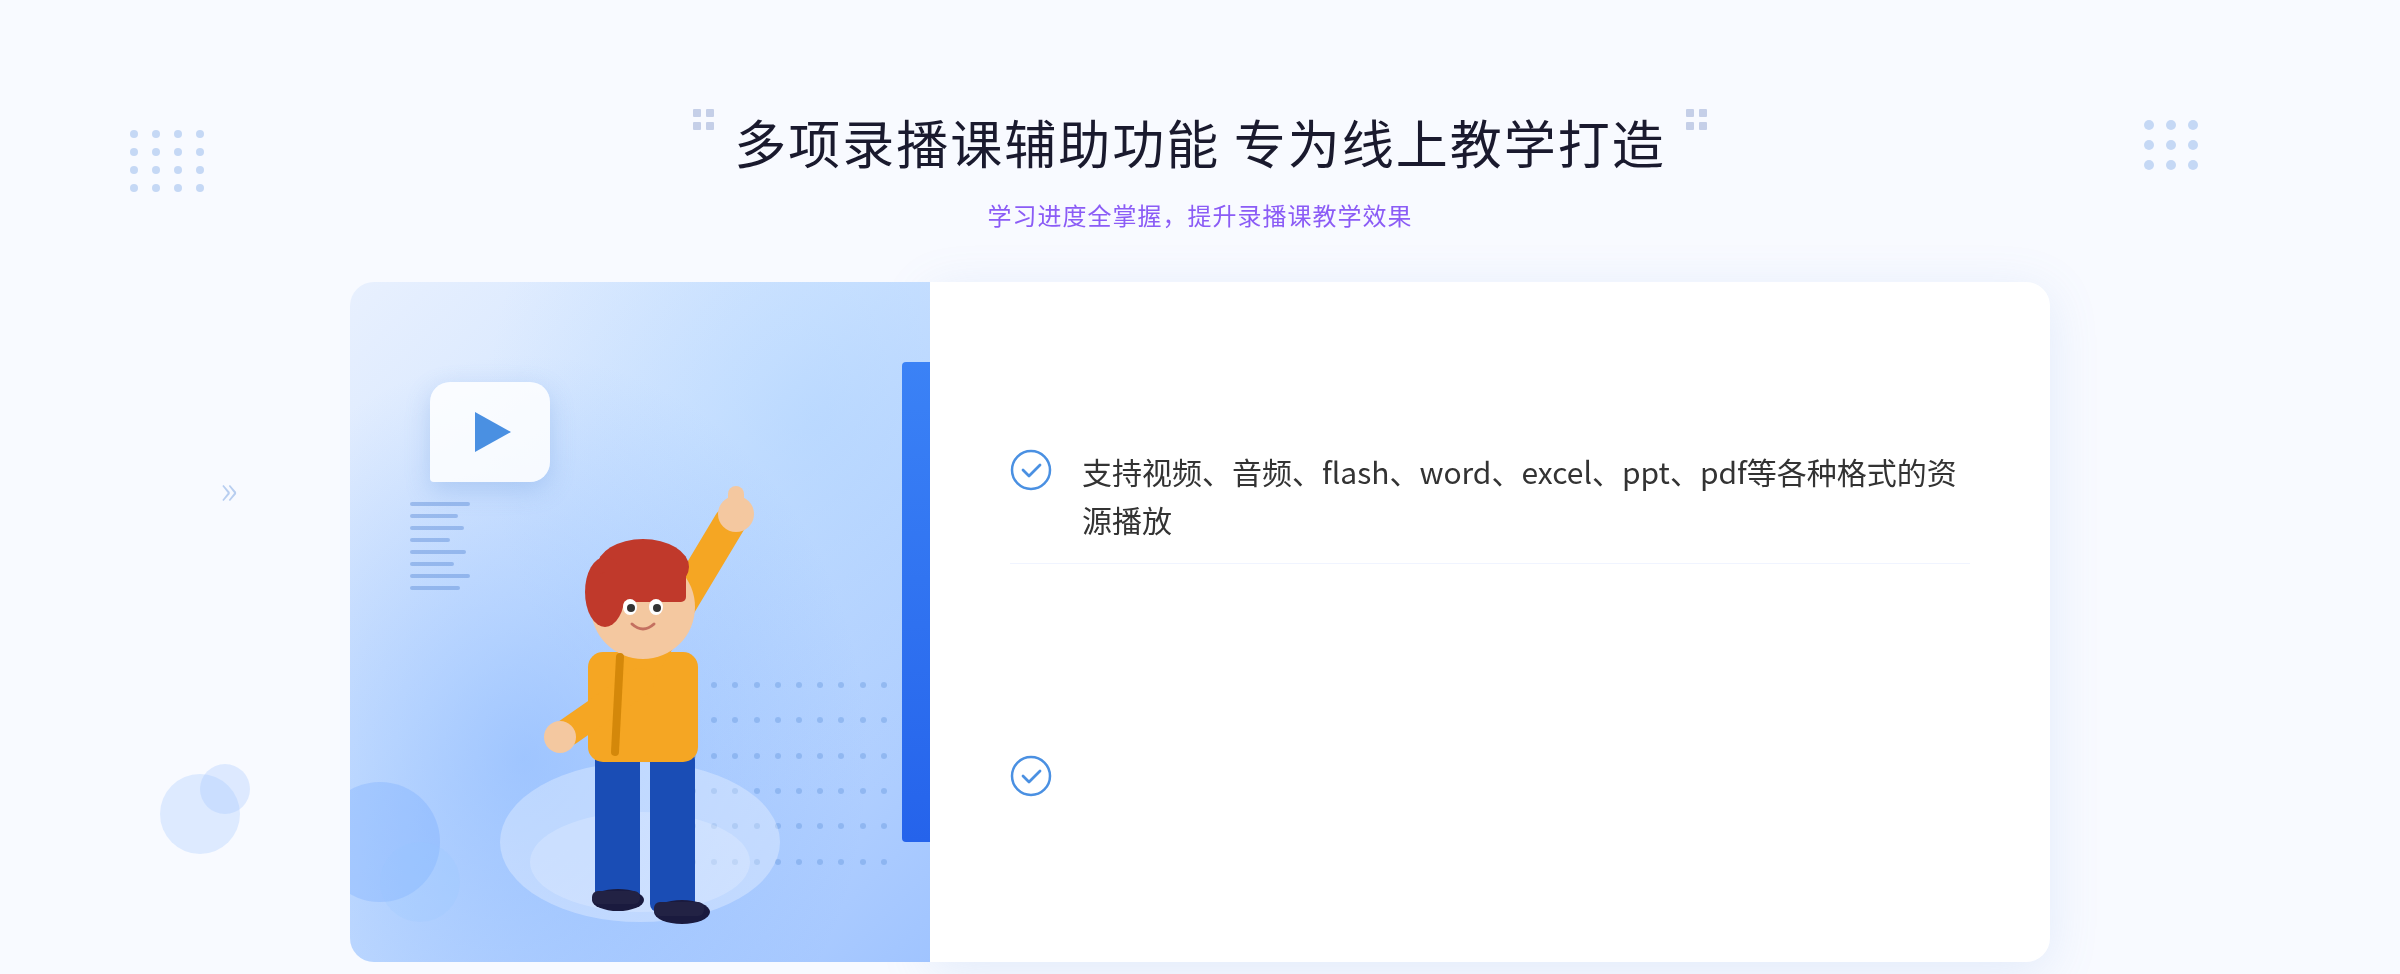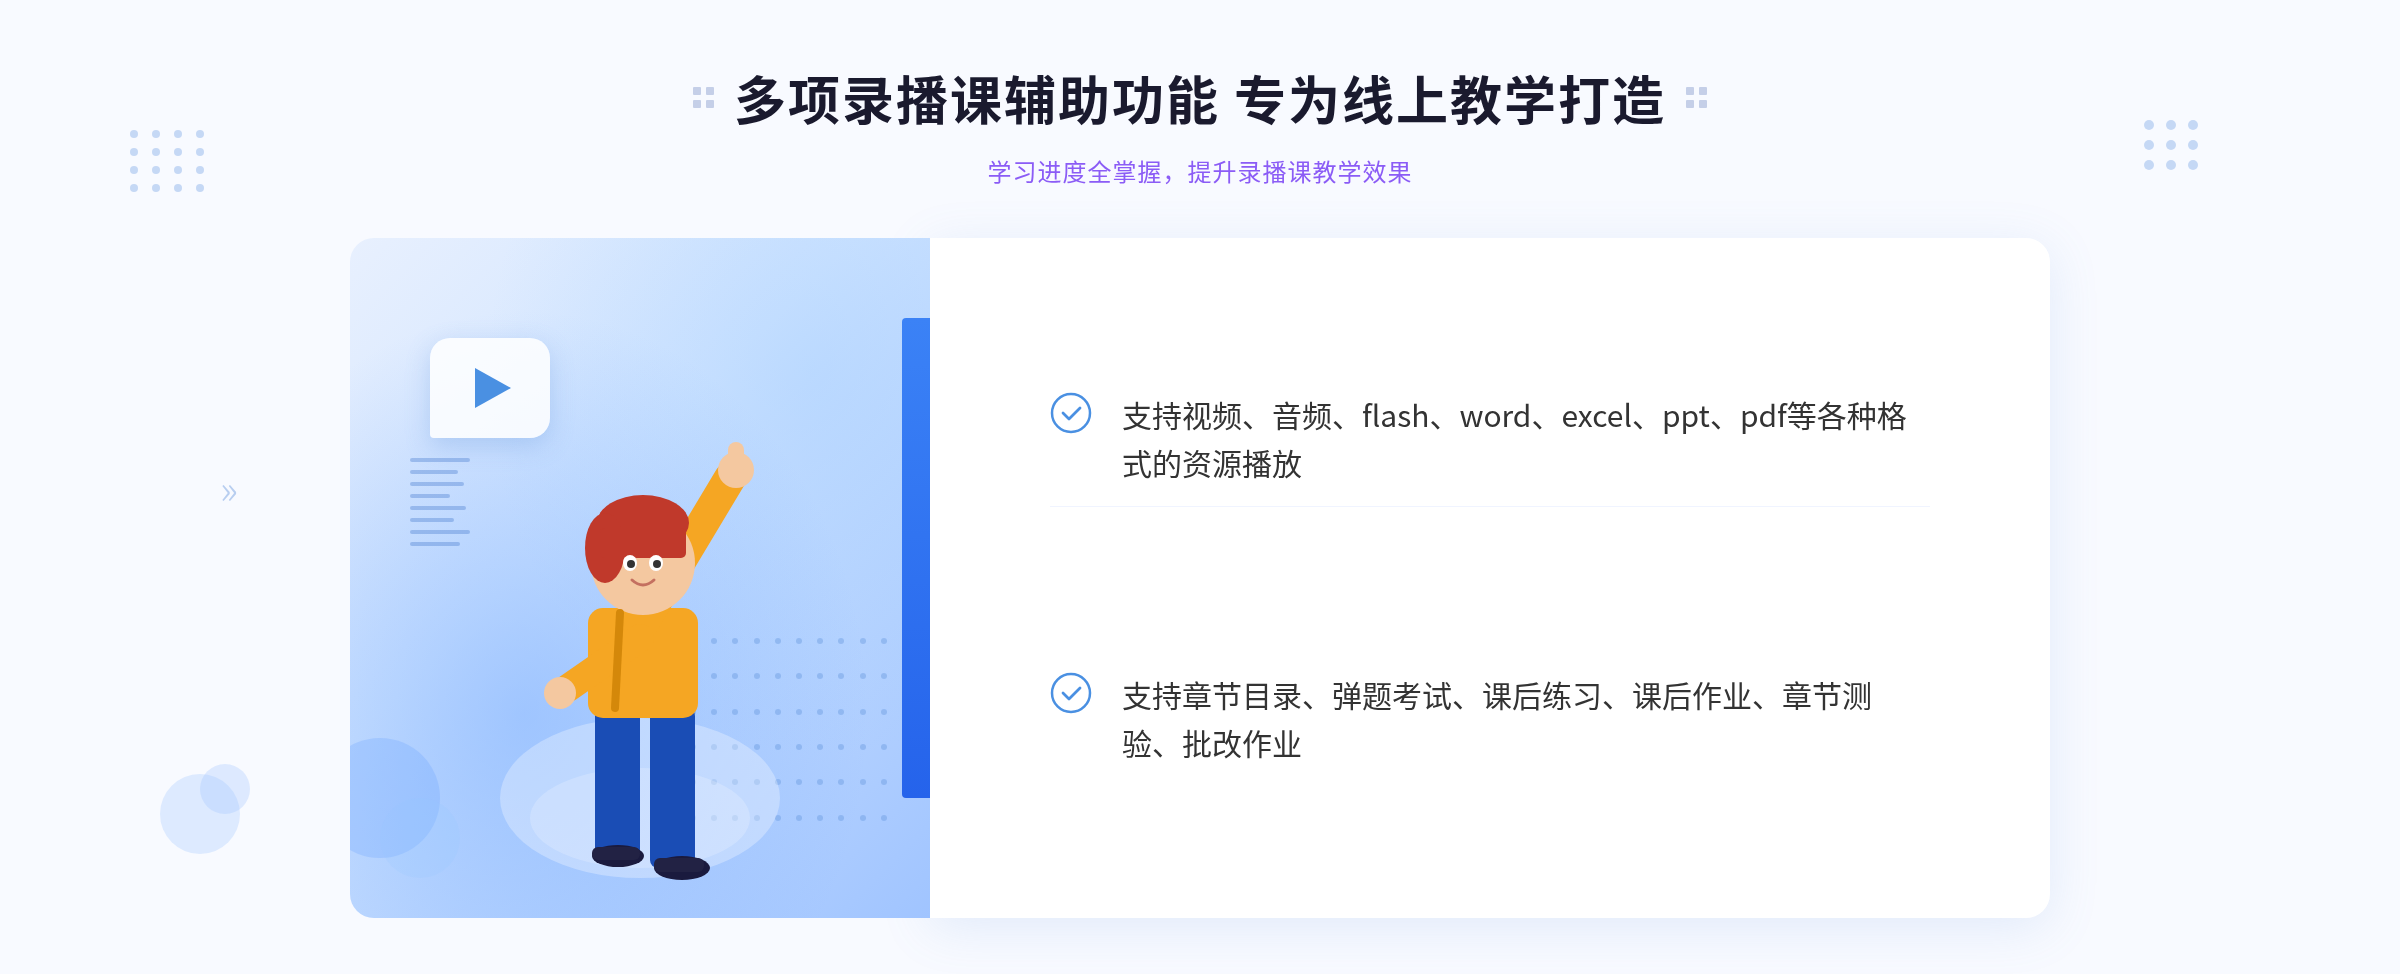--- a/index.html
+++ b/index.html
@@ -53,23 +53,24 @@
 
     .title-dot-grid {
       display: grid;
       grid-template-columns: repeat(2, 8px);
       grid-template-rows: repeat(2, 8px);
       gap: 5px;
     }
 
     .main-title {
       font-size: 52px;
-      font-weight: 700;
+      font-weight: 400;
       color: #1a1a2e;
       letter-spacing: 2px;
+      margin-top: 44px;
     }
 
     .subtitle {
       font-size: 24px;
       color: #8b5cf6;
       font-weight: 400;
       letter-spacing: 1px;
     }
 
     
@@ -211,21 +212,21 @@
       height: 4px;
       background: rgba(80, 130, 210, 0.4);
       border-radius: 2px;
     }
 
     
     .content-panel {
       flex: 1;
       background: #ffffff;
       border-radius: 0 24px 24px 0;
-      padding: 60px 120px;
+      padding: 60px 80px;
       box-shadow: 0 10px 50px rgba(100, 150, 220, 0.15);
       display: flex;
       flex-direction: column;
       justify-content: space-around;
     }
 
     .feature-item {
       display: flex;
       align-items: flex-start;
       gap: 30px;
@@ -535,21 +536,20 @@
         <span class="feature-text">支持视频、音频、flash、word、excel、ppt、pdf等各种格式的资源播放</span>
       </div>
 
       <div class="feature-item">
         <div class="check-icon">
           <svg viewBox="0 0 42 42" class="check-svg" xmlns="http://www.w3.org/2000/svg">
             <circle cx="21" cy="21" r="19" fill="none" stroke="#4a90e2" stroke-width="2.5"></circle>
             <polyline points="13,21 19,27 30,16" fill="none" stroke="#4a90e2" stroke-width="2.8" stroke-linecap="round" stroke-linejoin="round"></polyline>
           </svg>
         </div>
-        <span class="feature-text">支持章节目录、弹题考试、课后练习、课后作业、章节测验、批改作业</span>
       </div>
 
 
 
     </div>
   </div>
 
 </div>
 
 </body></html>

